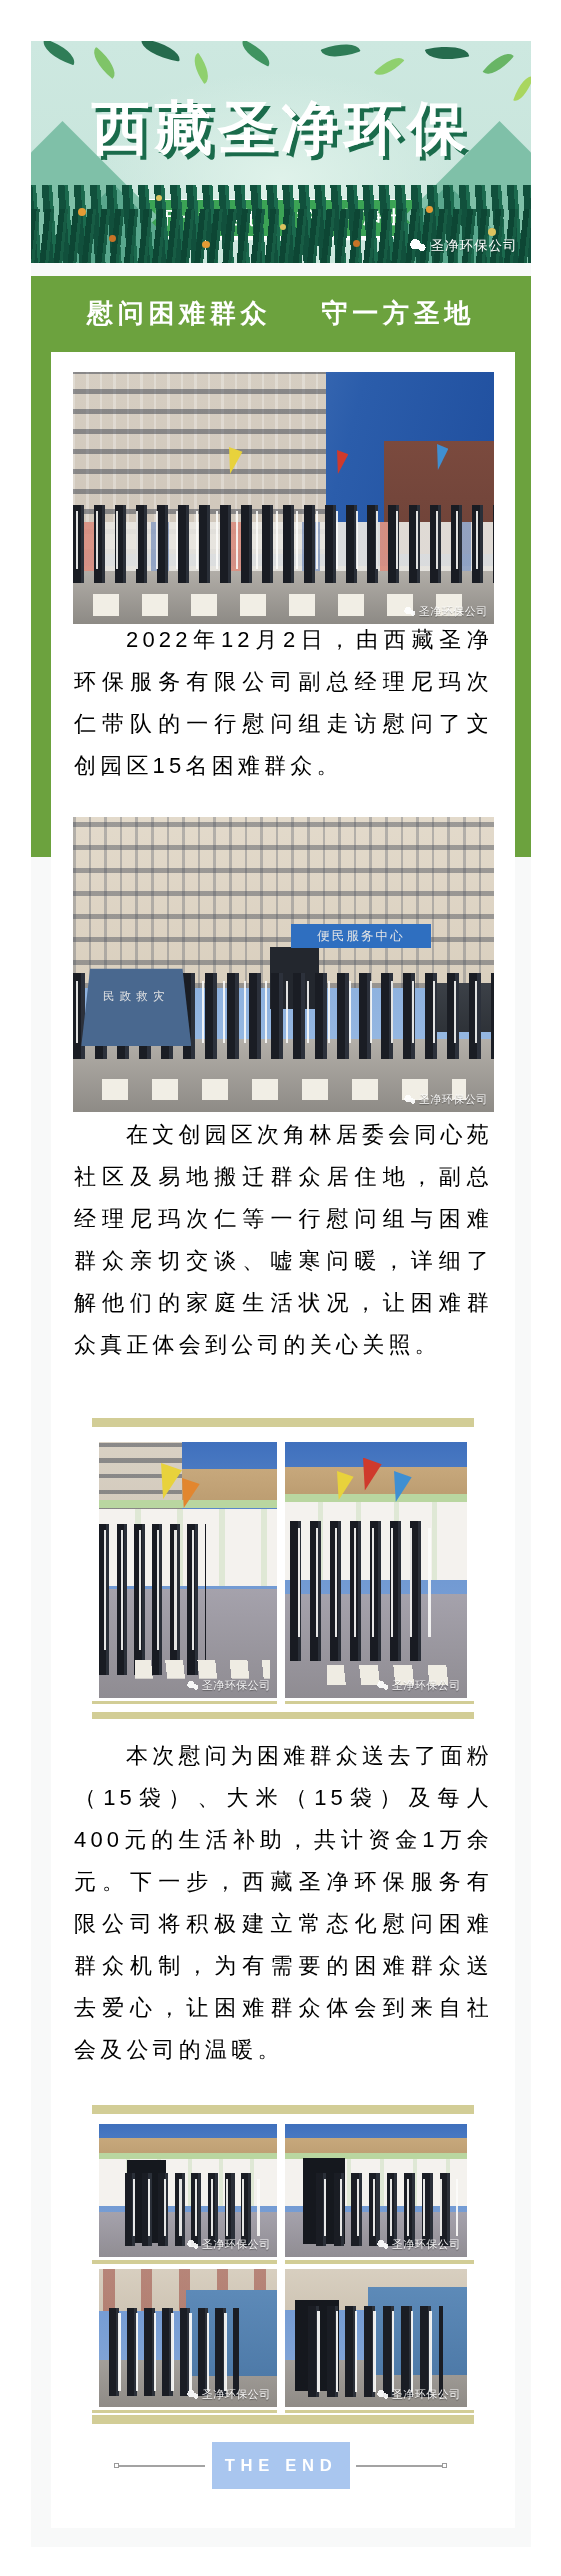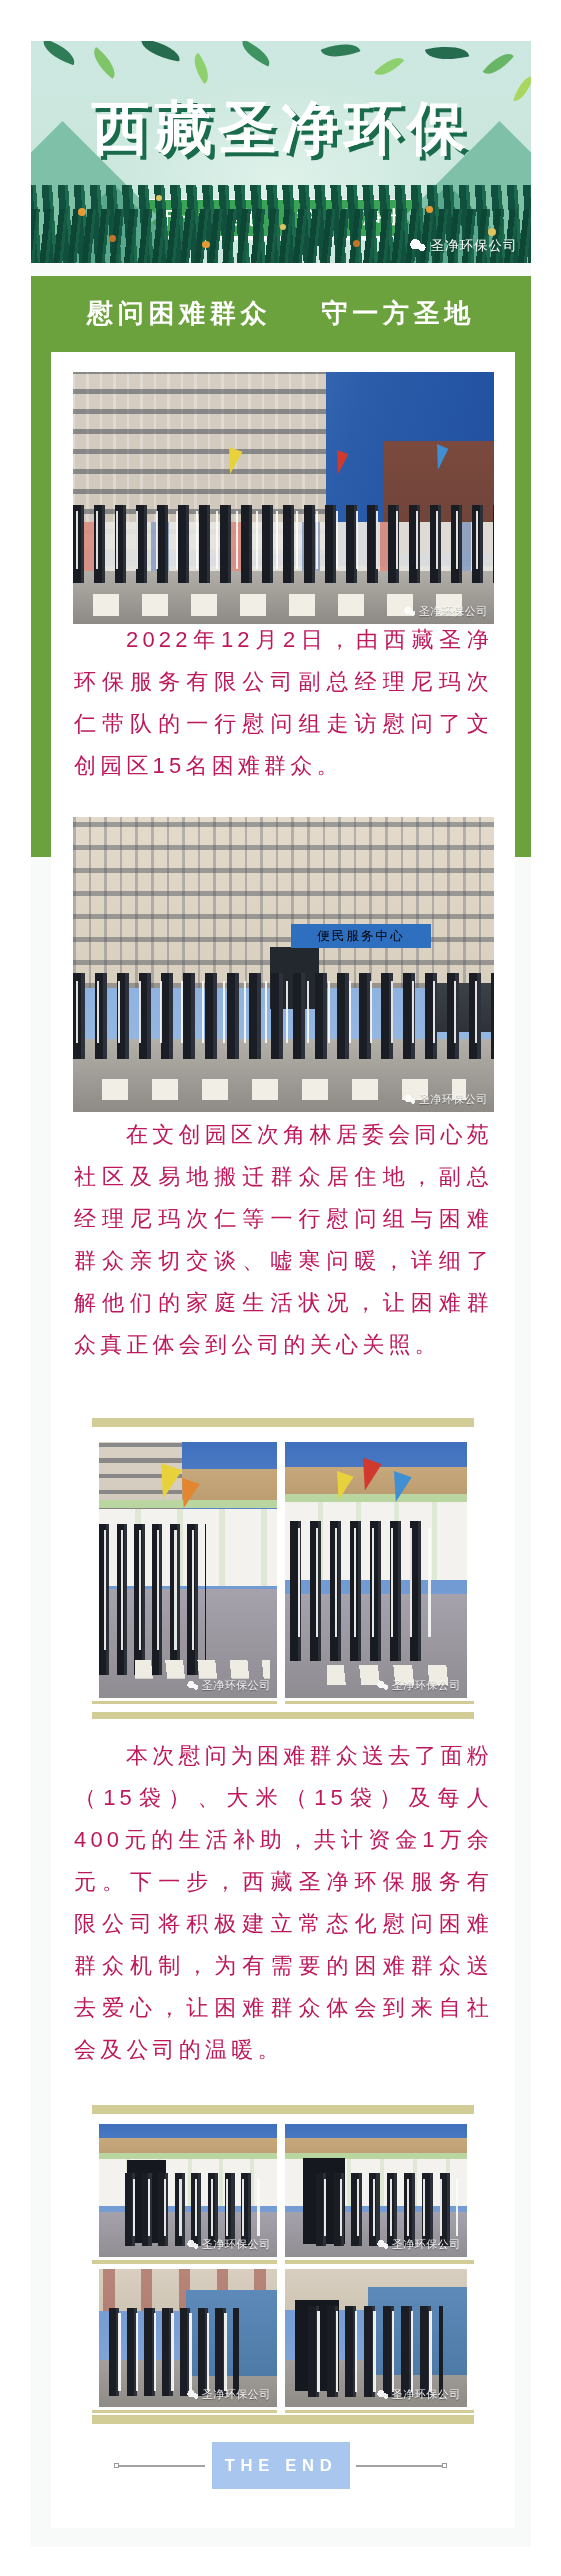--- a/index.html
+++ b/index.html
@@ -40,30 +40,30 @@
 
   
   .green-box{position:absolute;left:31px;top:276px;width:500px;height:581px;background:#6ca23e;}
   .section-title{position:absolute;left:31px;top:276px;width:500px;height:75px;
     display:flex;align-items:center;justify-content:space-between;box-sizing:border-box;padding:0 56px;}
   .section-title span{font-size:26px;font-weight:800;color:#ffffff;letter-spacing:4.7px;}
   .white-panel{position:absolute;left:51px;top:352px;width:464px;height:2176px;background:#ffffff;}
 
   
   .para{position:absolute;left:74px;width:419px;font-size:22px;line-height:42px;
-    letter-spacing:4.2px;color:#be185d;text-align:justify;text-indent:52px;}
+    letter-spacing:4.2px;color:#000000;text-align:justify;text-indent:52px;}
 
   
   .ph{position:absolute;overflow:hidden;background:#7da3cf;}
   .scene{position:absolute;inset:0;background-repeat:no-repeat;}
   .wm{position:absolute;right:6.2px;bottom:5.2px;display:flex;align-items:center;gap:3.1px;opacity:.92;}
   .wm span.t{color:#ffffff;font-size:11px;letter-spacing:0.5px;text-shadow:0 0.5px 1px rgba(0,0,0,.45);}
   .flag{position:absolute;}
   .ph-label{position:absolute;display:flex;align-items:center;justify-content:center;
-    color:#000000;white-space:nowrap;}
+    color:#e5e5e5;white-space:nowrap;}
 
   
   .khaki{position:absolute;background:#d2cd96;}
 
   
   .end-btn{position:absolute;left:212px;top:2442px;width:138px;height:47px;background:#a9c6ef;
     display:flex;align-items:center;justify-content:center;}
   .end-btn span{color:#ffffff;font-size:16.6px;font-weight:700;letter-spacing:5.7px;}
   .end-line{position:absolute;top:2465px;height:1.6px;background:#a3a3a3;}
   .end-sq{position:absolute;top:2463px;width:4.7px;height:4.7px;border:1px solid #9a9a9a;background:#ffffff;box-sizing:border-box;}
@@ -162,20 +162,23 @@
       repeating-linear-gradient(0deg,rgba(70,76,88,.45) 0 5.2px,rgba(0,0,0,0) 5.2px 23px),
       repeating-linear-gradient(90deg,rgba(90,96,108,.35) 0 2.6px,rgba(0,0,0,0) 2.6px 15.6px),
       linear-gradient(#e3dacb,#d9cfbe),
       linear-gradient(#b3afa9,#8e8b86),
       linear-gradient(#7aa3d8,#9dbde4);
       background-size:364px 21px,421px 62px,421px 86px,49px 62px,68px 49px,421px 171px,421px 171px,421px 171px,421px 73px,421px 295px;
       background-position:29px 262px,0 164px,0 156px,197px 130px,100% 166px,0 0,0 0,0 0,0 222px,0 0;"></div>
     <div class="ph-label" style="left:218px;top:107px;width:140px;height:24px;background:#2f6fc0;font-size:12.5px;letter-spacing:2.1px;">
       <span>便民服务中心</span>
     </div>
+    <div class="ph-label" style="left:8.3px;top:130px;width:110px;height:99px;background:#49688f;clip-path:polygon(8% 22%,92% 22%,100% 100%,0 100%);font-size:11.4px;letter-spacing:5.2px;">
+      <span>民政救灾</span>
+    </div>
     <div class="wm">
       <span class="wx-icon-sm"></span>
       <span class="t">圣净环保公司</span>
     </div>
   </div>
 
   <div class="para" style="top:1114px;">在文创园区次角林居委会同心苑社区及易地搬迁群众居住地，副总经理尼玛次仁等一行慰问组与困难群众亲切交谈、嘘寒问暖，详细了解他们的家庭生活状况，让困难群众真正体会到公司的关心关照。</div>
 
   <div class="khaki" style="left:92px;top:1418px;width:382px;height:9.4px;"></div>
 

